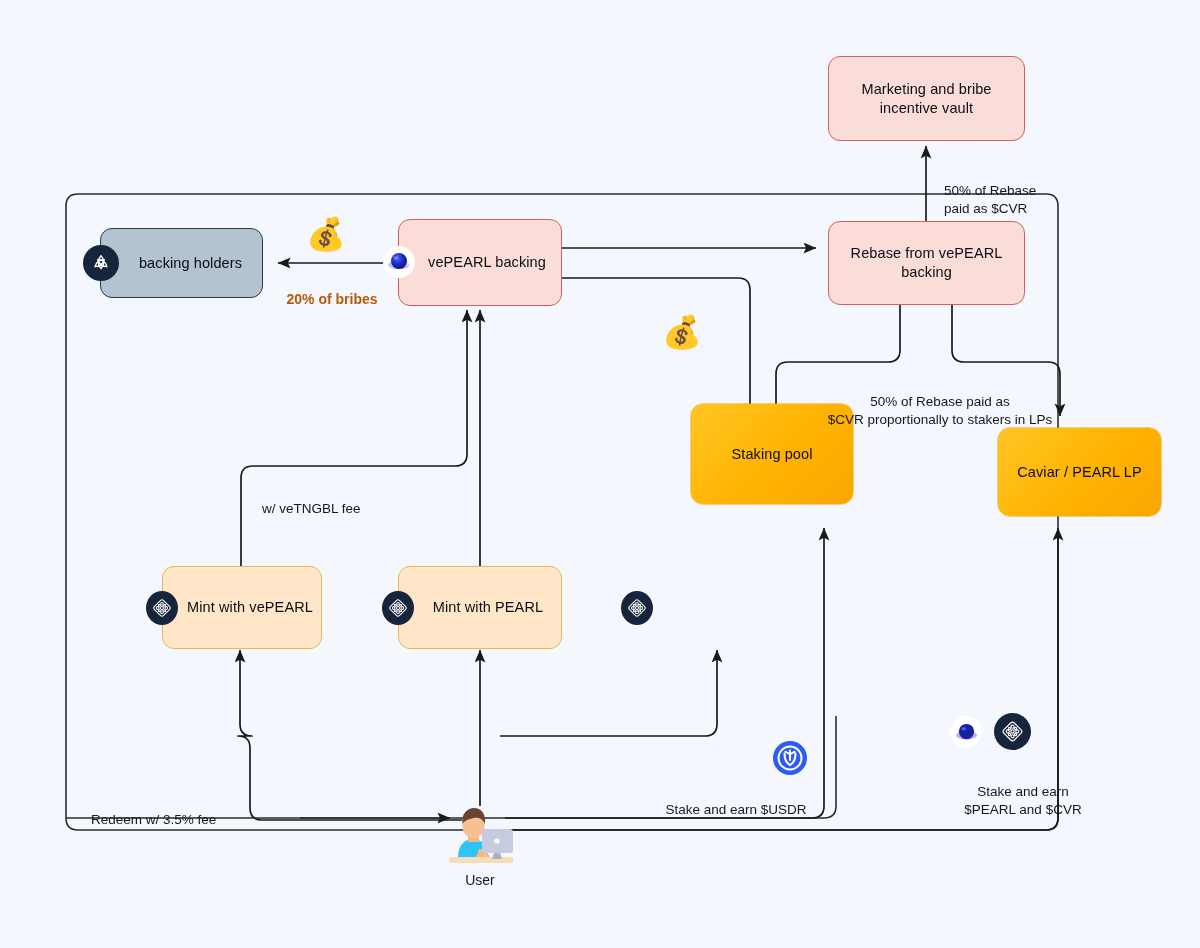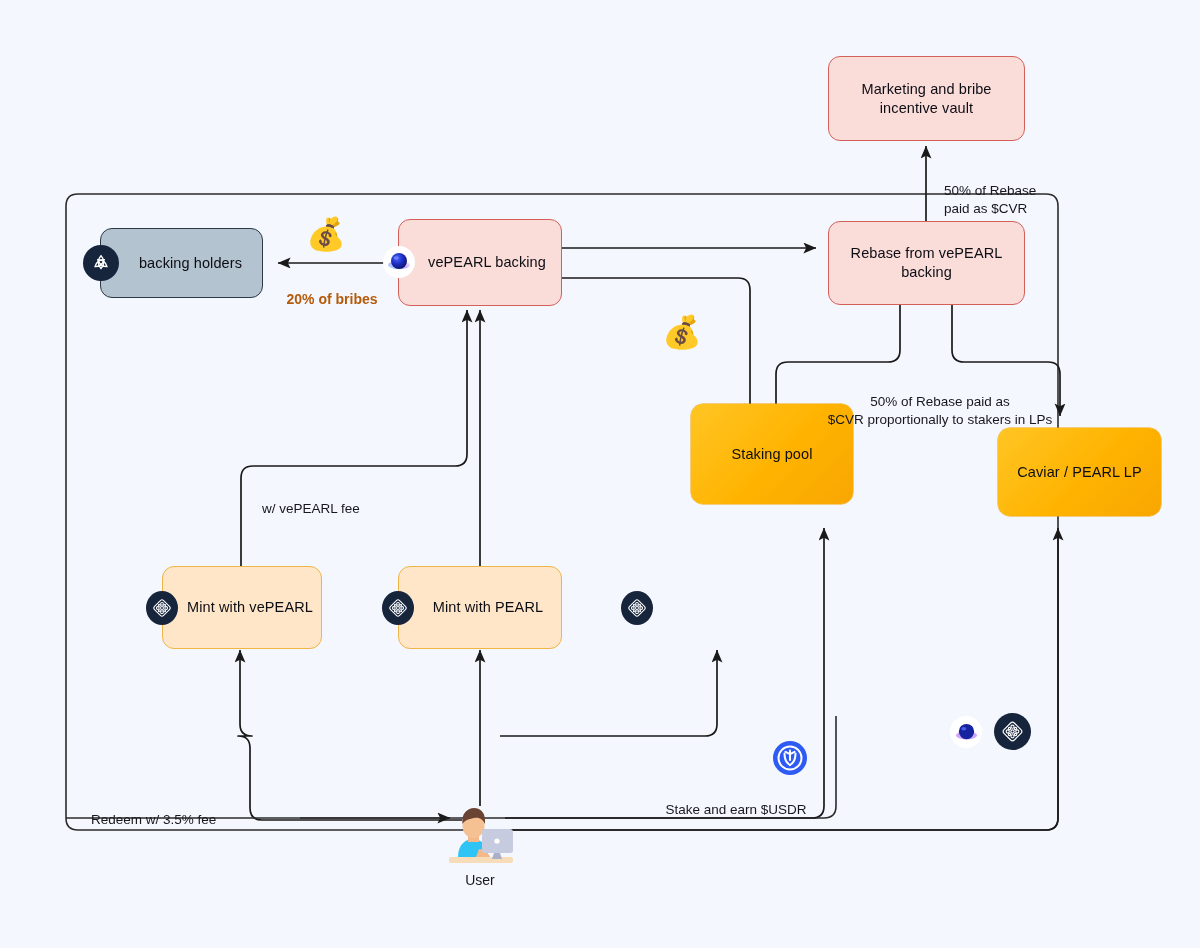--- a/index.html
+++ b/index.html
@@ -270,21 +270,21 @@
     <span>50% of Rebase
 paid as $CVR</span>
   </div>
 
   <div class="wire-label" style="left:790px; top:375px; width:300px;">
     <span>50% of Rebase paid as
 $CVR proportionally to stakers in LPs</span>
   </div>
 
   <div class="wire-label left" style="left:262px; top:482px; width:160px;">
-    <span>w/ vePEARL fee</span>
+    <span>w/ veTNGBL fee</span>
   </div>
 
   <div class="wire-label left" style="left:91px; top:793px; width:200px;">
     <span>Redeem w/ 3.5% fee</span>
   </div>
 
   <div class="wire-label" style="left:652px; top:783px; width:168px;">
     <span>Stake and earn $USDR</span>
   </div>
 
@@ -294,20 +294,24 @@
       <g fill="none" stroke="#ffffff" stroke-width="2" stroke-linecap="round">
         <circle cx="18" cy="18" r="11.5"></circle>
         <path d="M18 10.5 L18 20"></path>
         <path d="M12.5 13.5 C12.5 19, 14.5 23, 18 25"></path>
         <path d="M23.5 13.5 C23.5 19, 21.5 23, 18 25"></path>
         <path d="M13.5 11.8 L18 14.2 L22.5 11.8"></path>
       </g>
     </svg>
   </div>
 
+  <div class="wire-label" style="left:928px; top:765px; width:190px;">
+    <span>Stake and earn
+$PEARL and $CVR</span>
+  </div>
 
   <div class="badge badge-white" style="left:950px; top:716px; width:32px; height:32px;">
     <svg width="23" height="23" viewBox="0 0 24 24">
       <ellipse cx="12" cy="15" rx="11" ry="4.2" fill="#cfa6ff"></ellipse>
       <circle cx="12" cy="11" r="8" fill="#16239e"></circle>
       <ellipse cx="9.2" cy="8" rx="2.6" ry="1.8" fill="#5f72ff" opacity="0.75"></ellipse>
     </svg>
   </div>
 
   <div class="badge badge-dark" style="left:994px; top:713px; width:37px; height:37px;">

